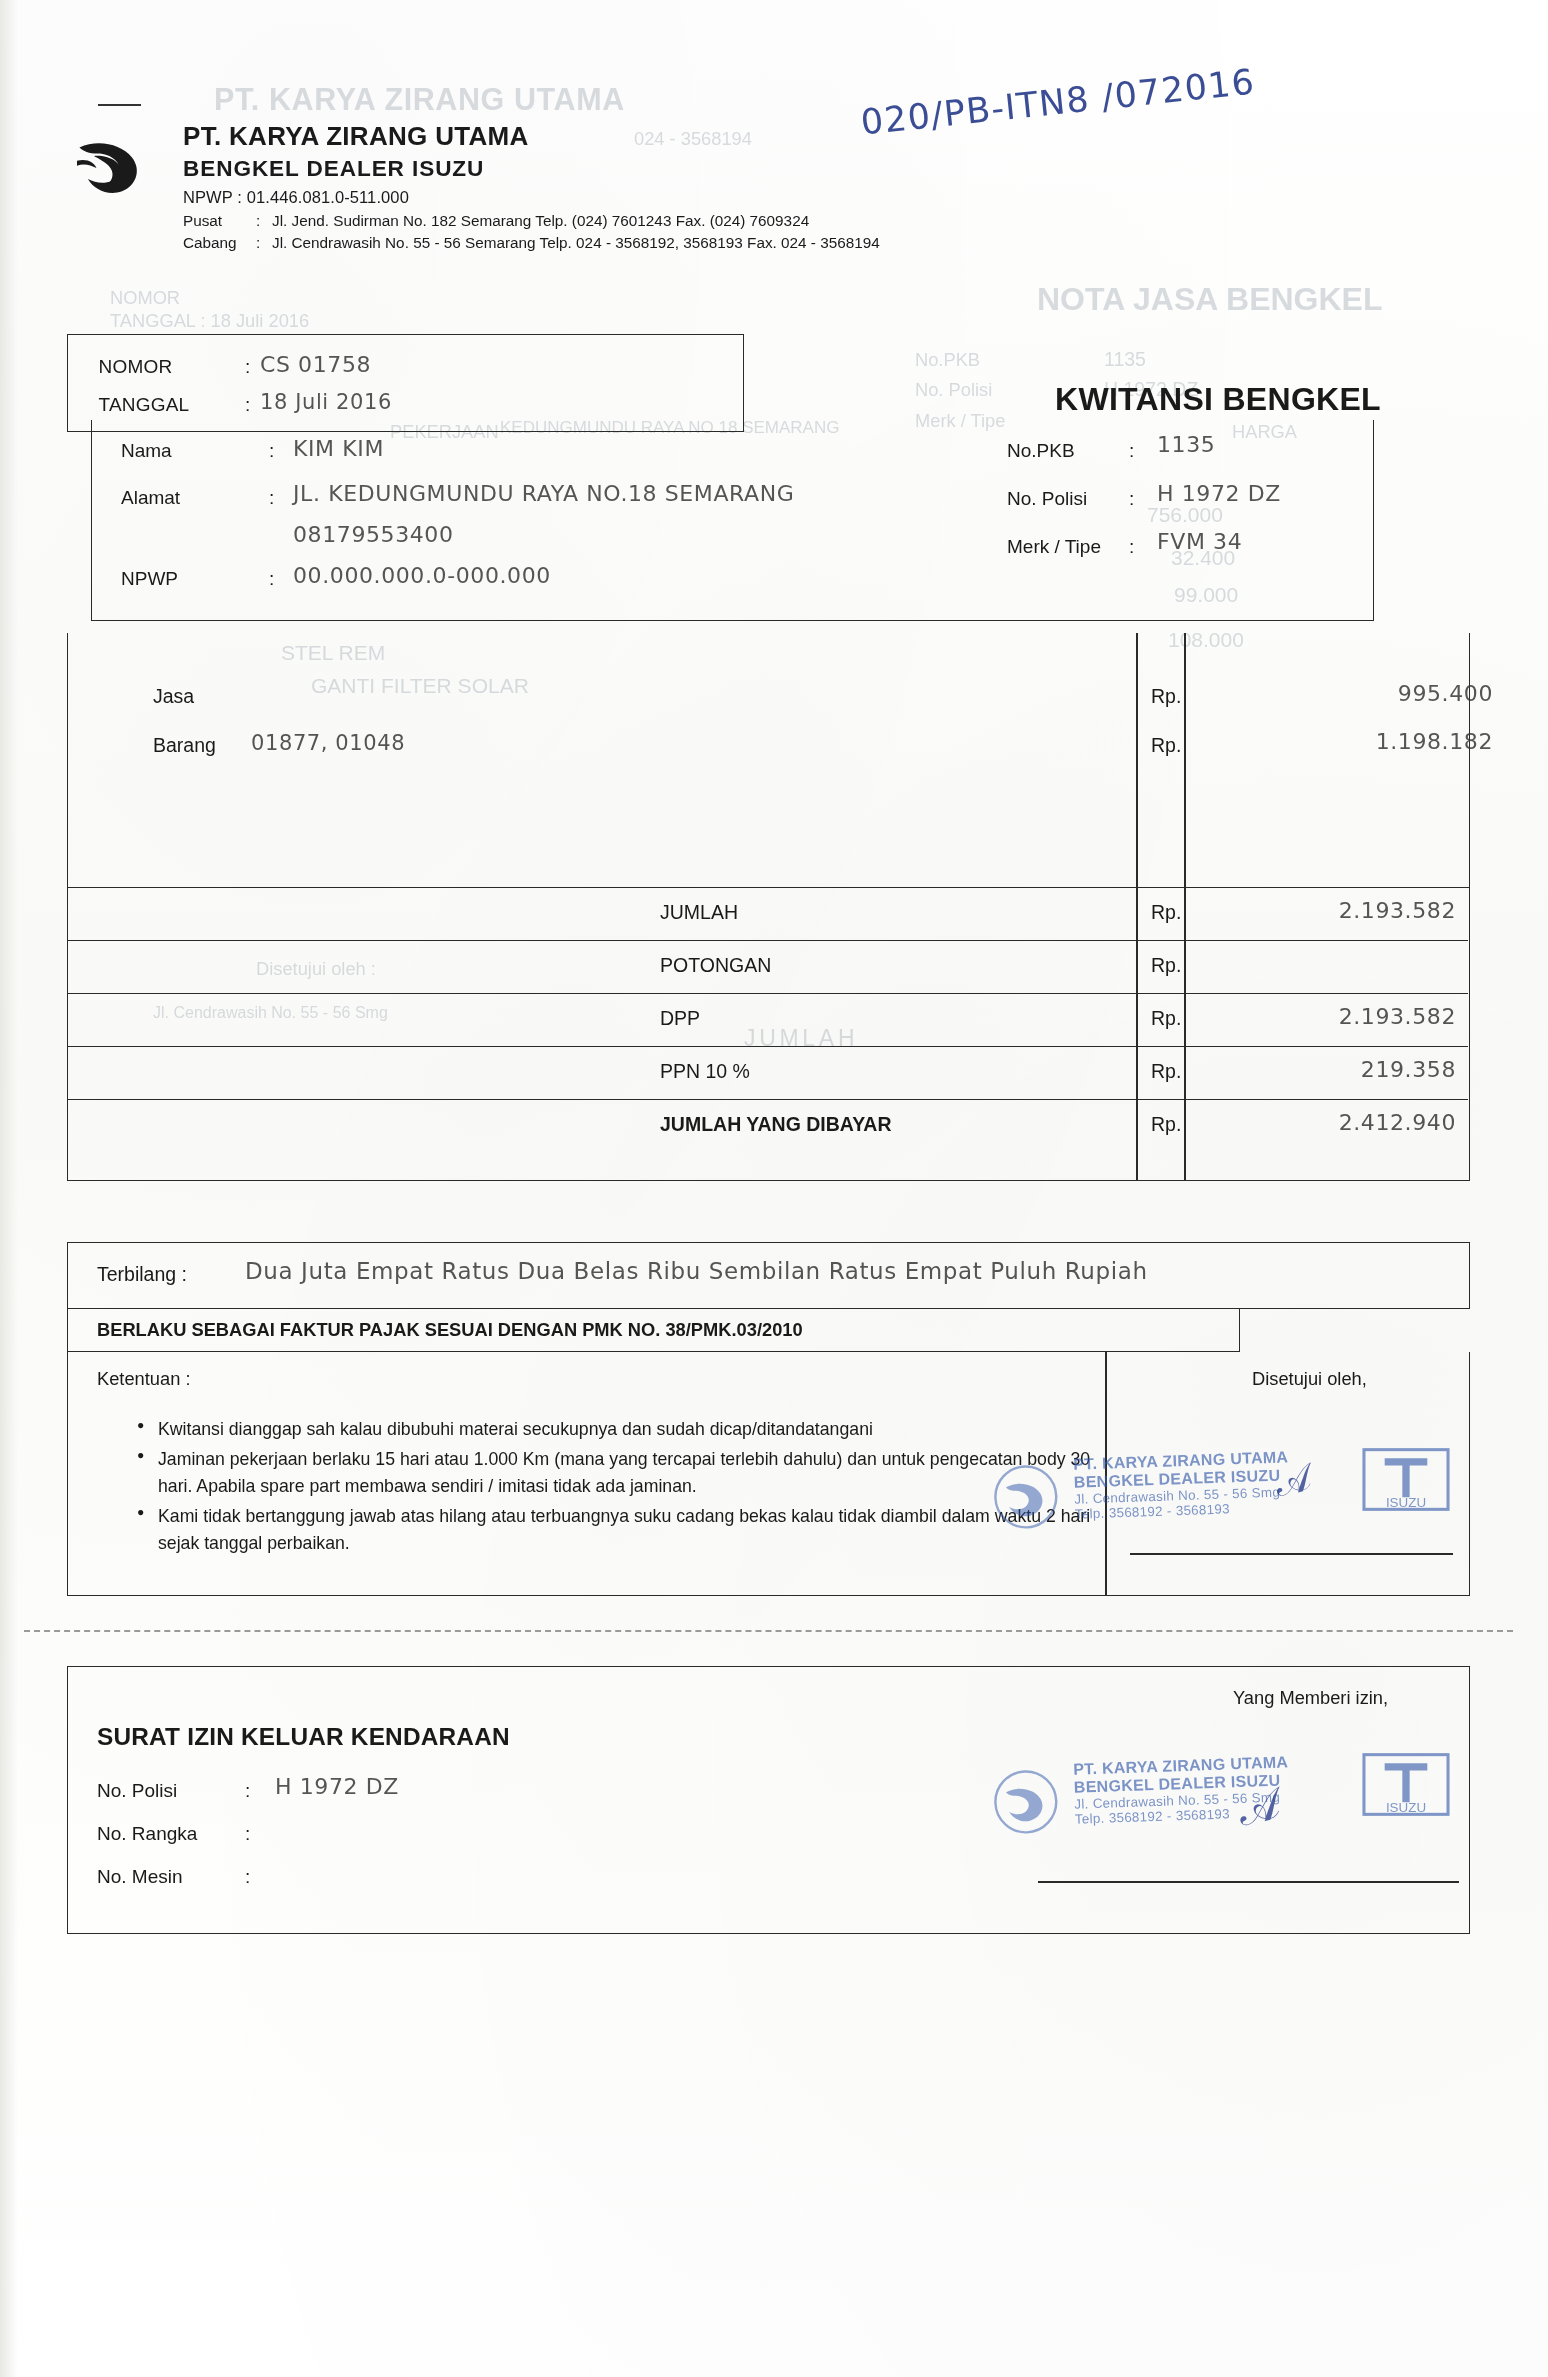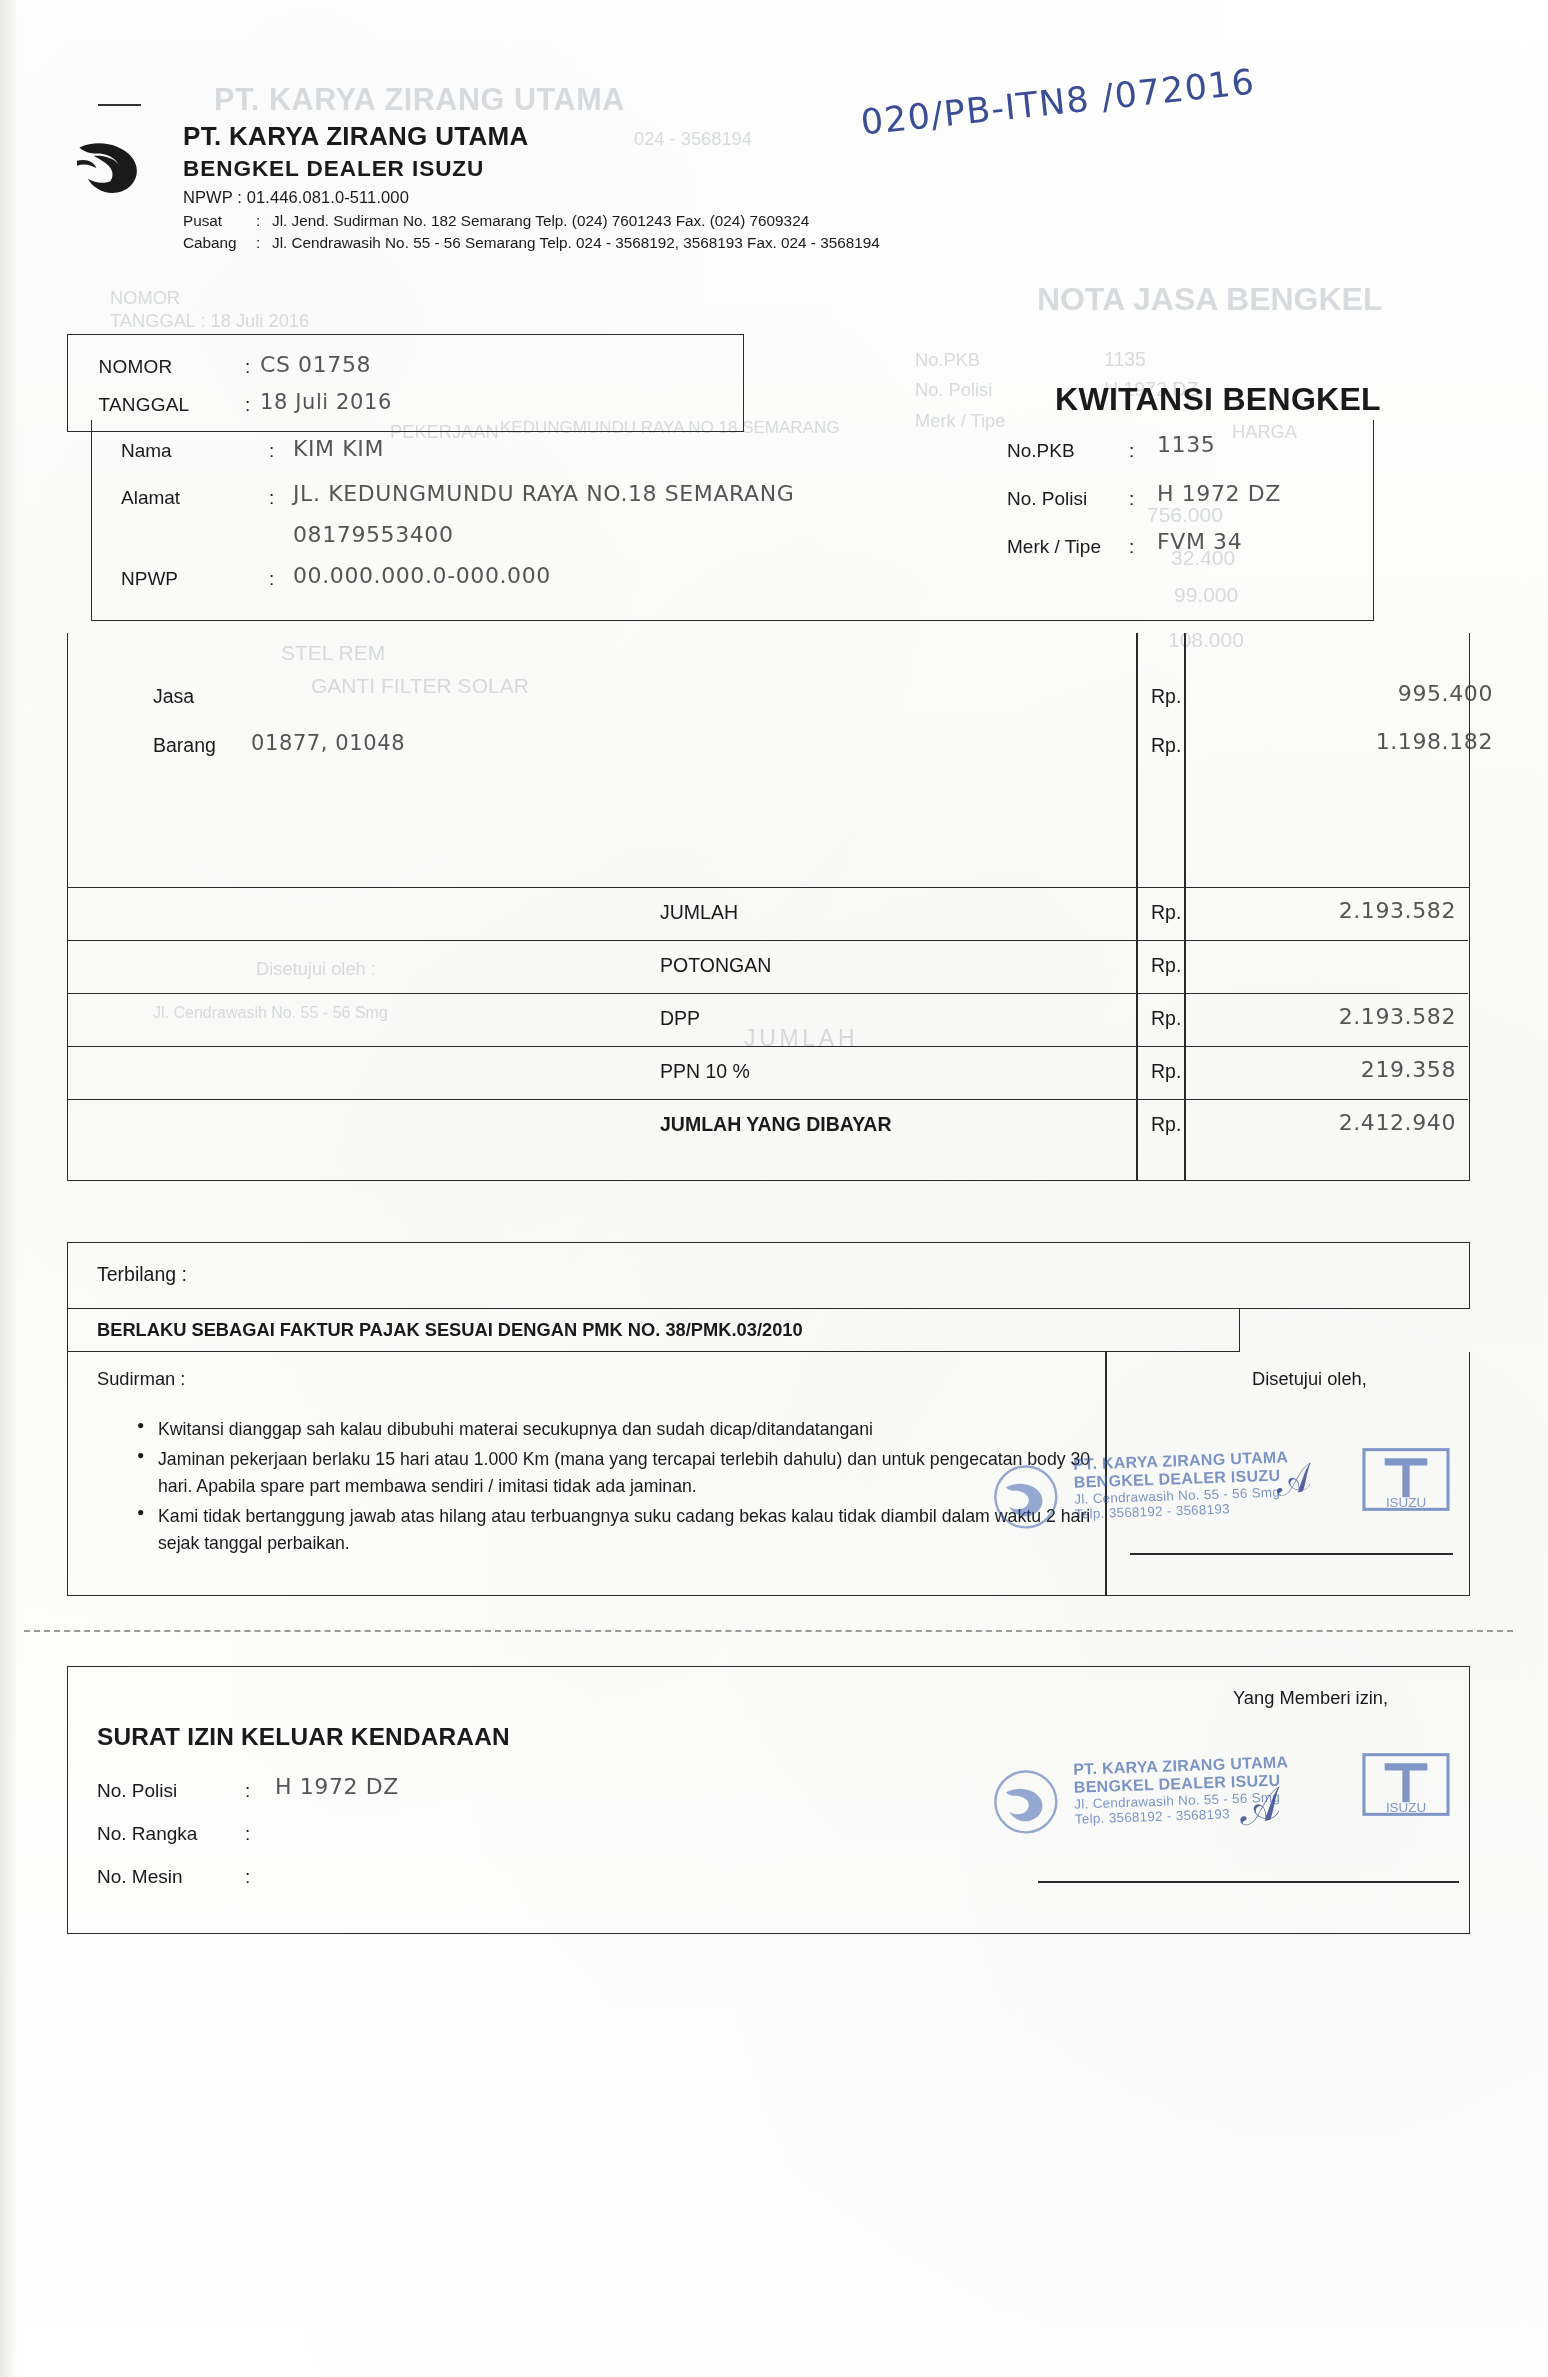--- a/index.html
+++ b/index.html
@@ -606,29 +606,30 @@
     </div>
     <div class="tot-row last" style="top:212px;">
       <span class="tot-lbl bold">JUMLAH YANG DIBAYAR</span>
       <span class="tot-rp">Rp.</span>
       <span class="tot-amt hand">2.412.940</span>
     </div>
   </div>
 
   <div class="terbilang">
     <span class="terbilang-lbl">Terbilang :</span>
+    <span class="terbilang-val hand">Dua Juta Empat Ratus Dua Belas Ribu Sembilan Ratus Empat Puluh Rupiah</span>
   </div>
 
   <div class="pajak-note">
     <span>BERLAKU SEBAGAI FAKTUR PAJAK SESUAI DENGAN PMK NO. 38/PMK.03/2010</span>
   </div>
 
   <div class="terms">
     <div class="terms-vline"></div>
-    <div class="terms-title">Sudirman :</div>
+    <div class="terms-title">Ketentuan :</div>
     <ul class="terms-list">
       <li>Kwitansi dianggap sah kalau dibubuhi materai secukupnya dan sudah dicap/ditandatangani</li>
       <li>Jaminan pekerjaan berlaku 15 hari atau 1.000 Km (mana yang tercapai terlebih dahulu) dan untuk pengecatan body 30 hari. Apabila spare part membawa sendiri / imitasi tidak ada jaminan.</li>
       <li>Kami tidak bertanggung jawab atas hilang atau terbuangnya suku cadang bekas kalau tidak diambil dalam waktu 2 hari sejak tanggal perbaikan.</li>
     </ul>
     <div class="approve-lbl">Disetujui oleh,</div>
     <div class="sign-line"></div>
   </div>
 
   <div class="stamp" style="left:1074px; top:1452px;">

